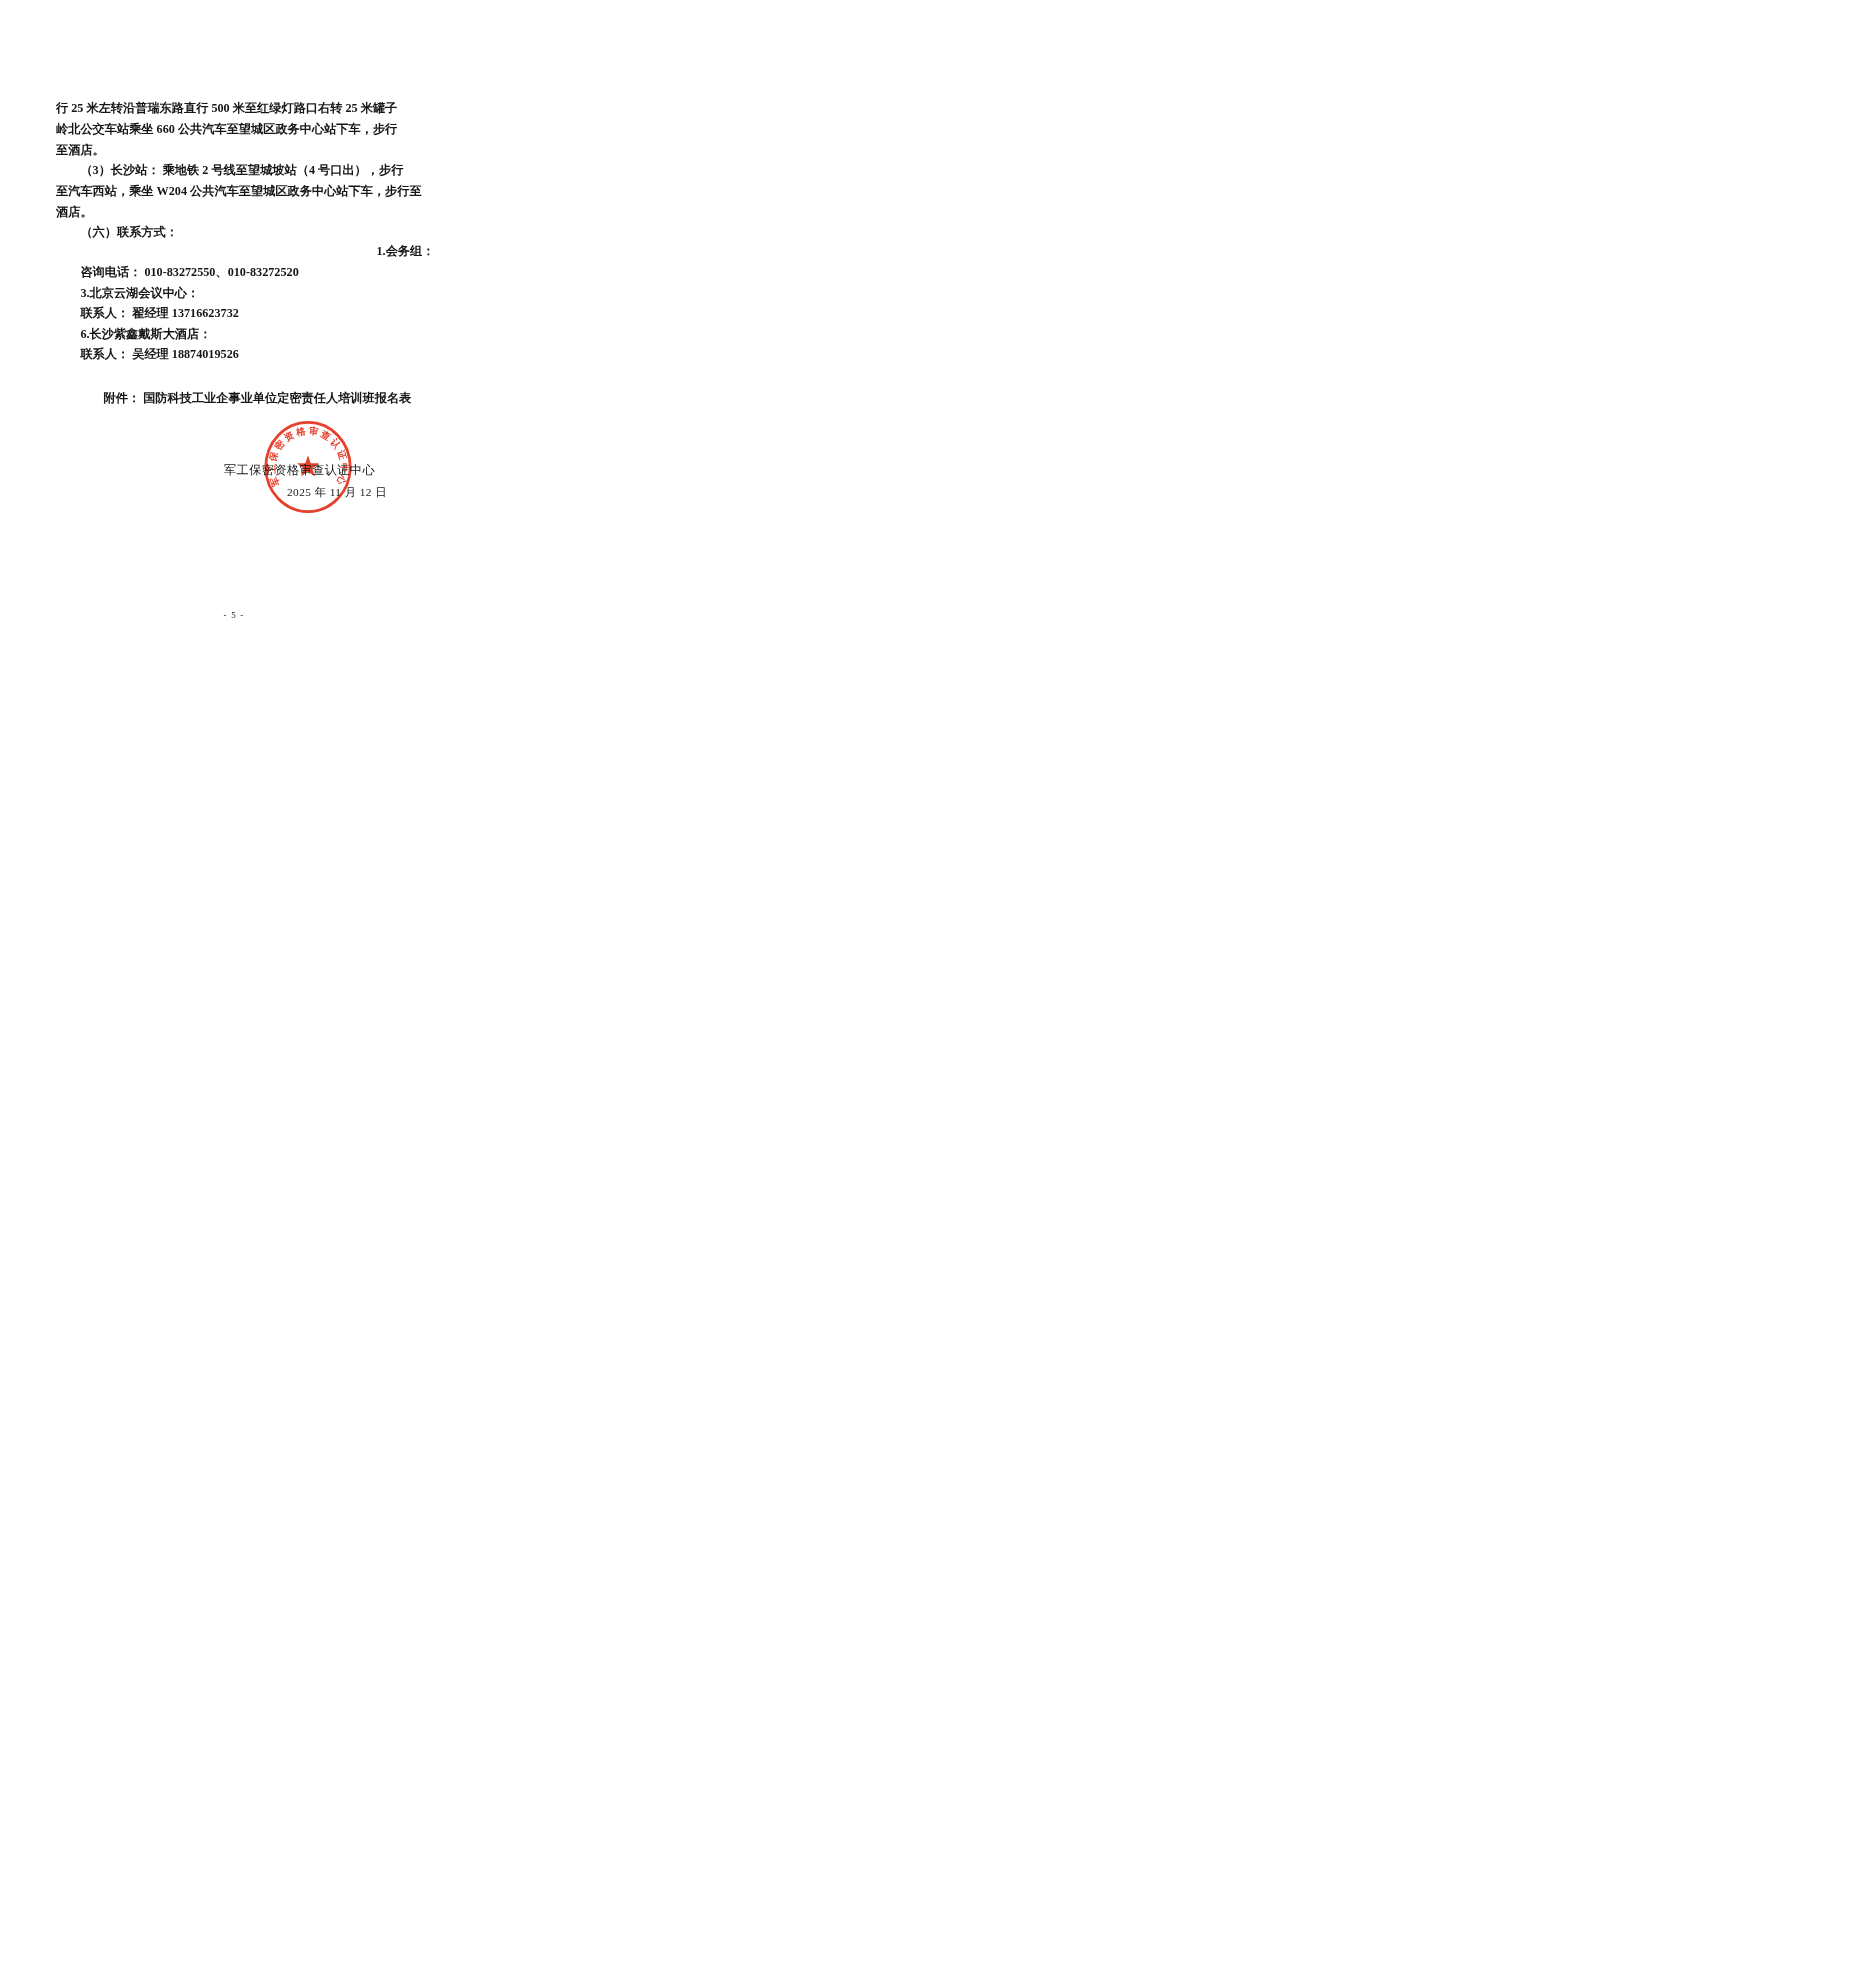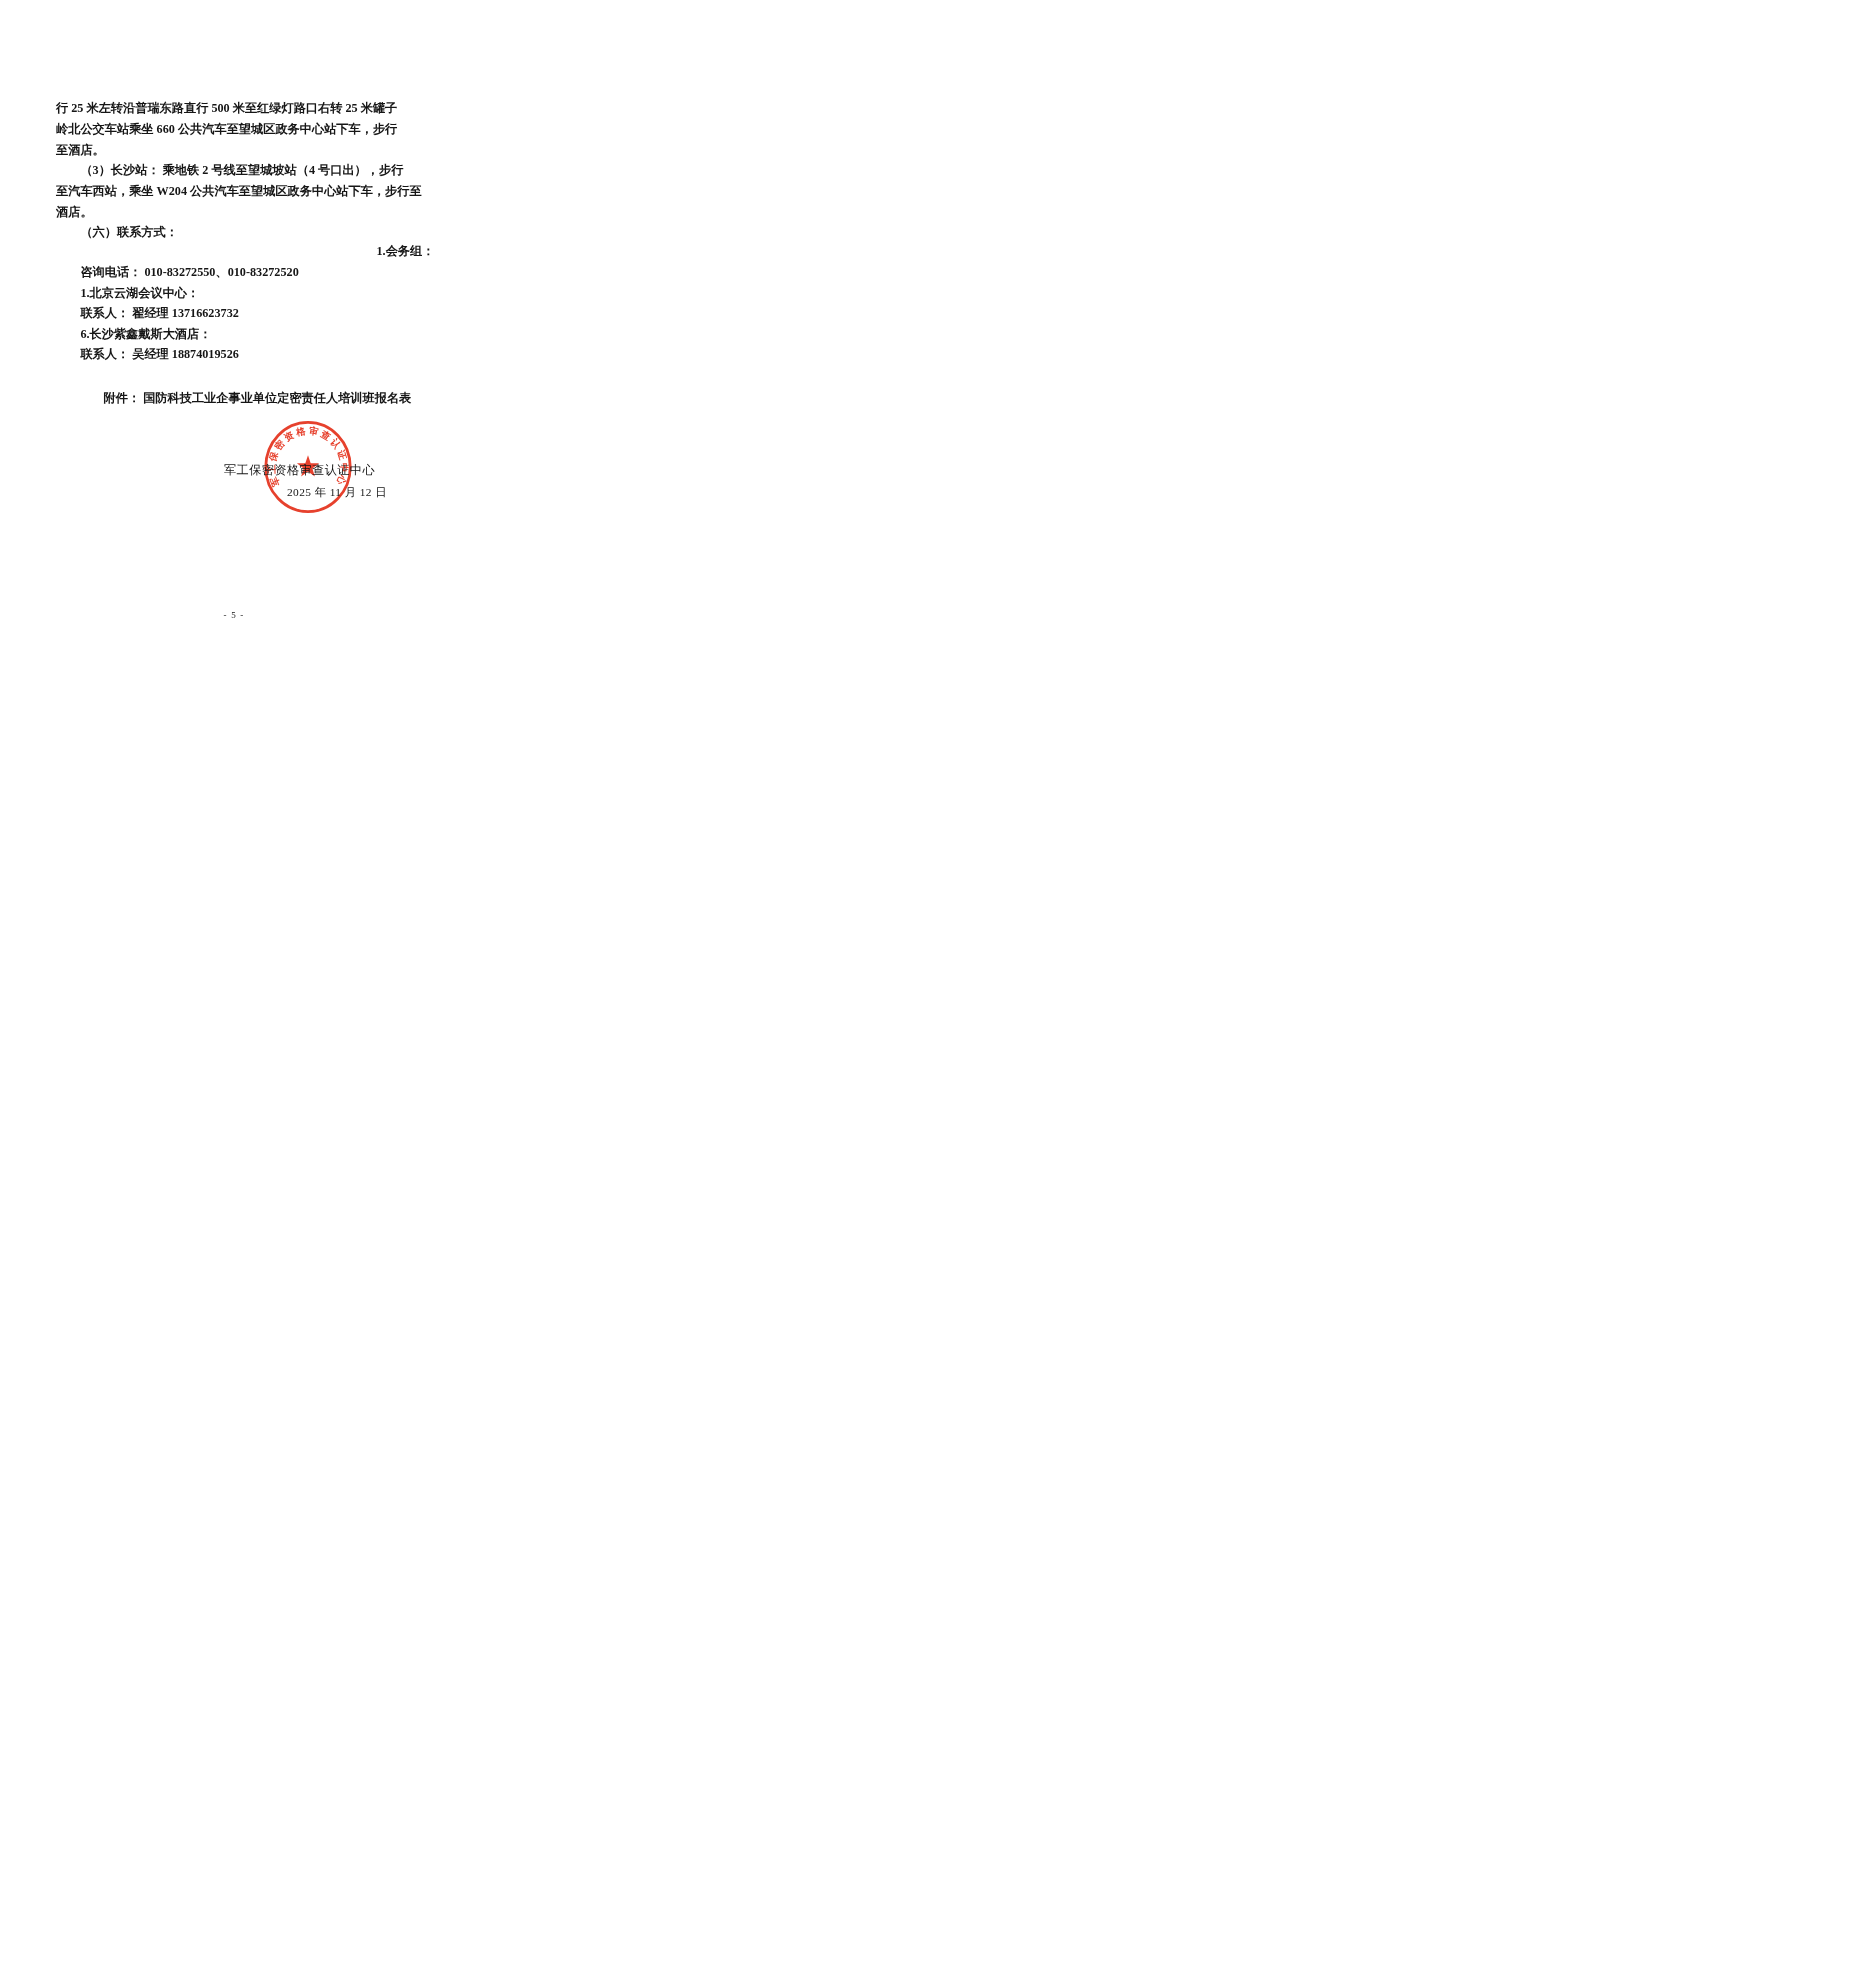--- a/index.html
+++ b/index.html
@@ -101,21 +101,21 @@
 
   <p class="ln t1">行 25 米左转沿普瑞东路直行 500 米至红绿灯路口右转 25 米罐子</p>
   <p class="ln t2">岭北公交车站乘坐 660 公共汽车至望城区政务中心站下车，步行</p>
   <p class="ln t3">至酒店。</p>
   <p class="ln t4 indent">（3）长沙站： 乘地铁 2 号线至望城坡站（4 号口出），步行</p>
   <p class="ln t5">至汽车西站，乘坐 W204 公共汽车至望城区政务中心站下车，步行至</p>
   <p class="ln t6">酒店。</p>
   <p class="ln t7 indent">（六）联系方式：</p>
   <p class="ln t8 indent">1.会务组：</p>
   <p class="ln t9 indent">咨询电话： 010-83272550、010-83272520</p>
-  <p class="ln t10 indent">1.北京云湖会议中心：</p>
+  <p class="ln t10 indent">3.北京云湖会议中心：</p>
   <p class="ln t11 indent">联系人： 翟经理 13716623732</p>
   <p class="ln t12 indent">6.长沙紫鑫戴斯大酒店：</p>
   <p class="ln t13 indent">联系人： 吴经理 18874019526</p>
   <p class="ln t14 indent">附件： 国防科技工业企事业单位定密责任人培训班报名表</p>
 
   <svg class="seal" viewBox="0 0 230 240" xmlns="http://www.w3.org/2000/svg" xmlns:xlink="http://www.w3.org/1999/xlink">
     <ellipse cx="115" cy="120" rx="108" ry="114" fill="none" stroke="#e5331e" stroke-width="7"></ellipse>
     <polygon fill="#e5331e" points="115,90 121.9,110.5 143.5,110.7 126.1,123.6 132.6,144.3 115,131.7 97.4,144.3 103.9,123.6 86.5,110.7 108.1,110.5"></polygon>
     <path id="sealArc" d="M 46.2 168.2 A 84 84 0 1 1 183.8 168.2" fill="none" stroke="none"></path>
     <text class="arc-text" fill="#e5331e">

